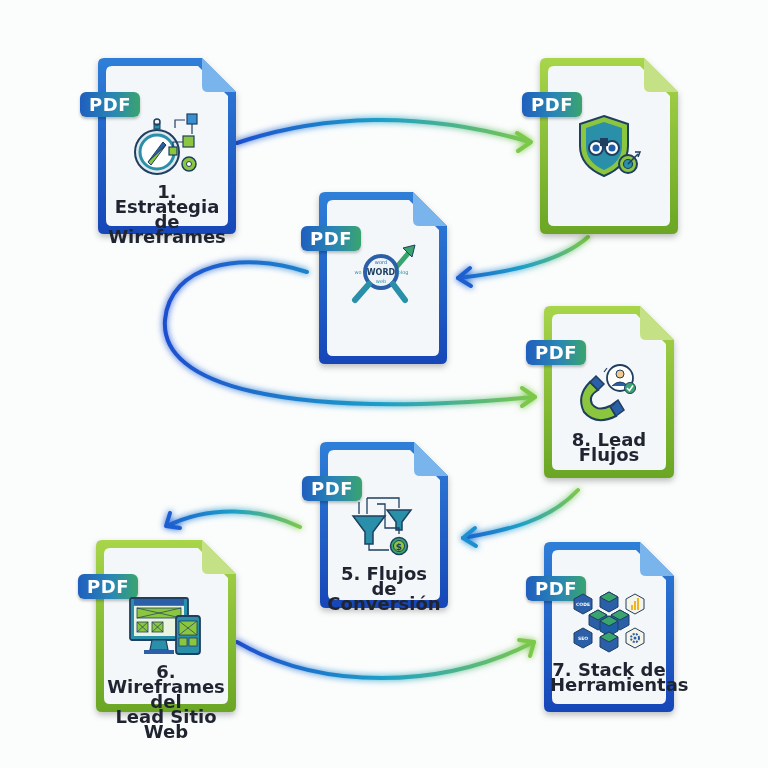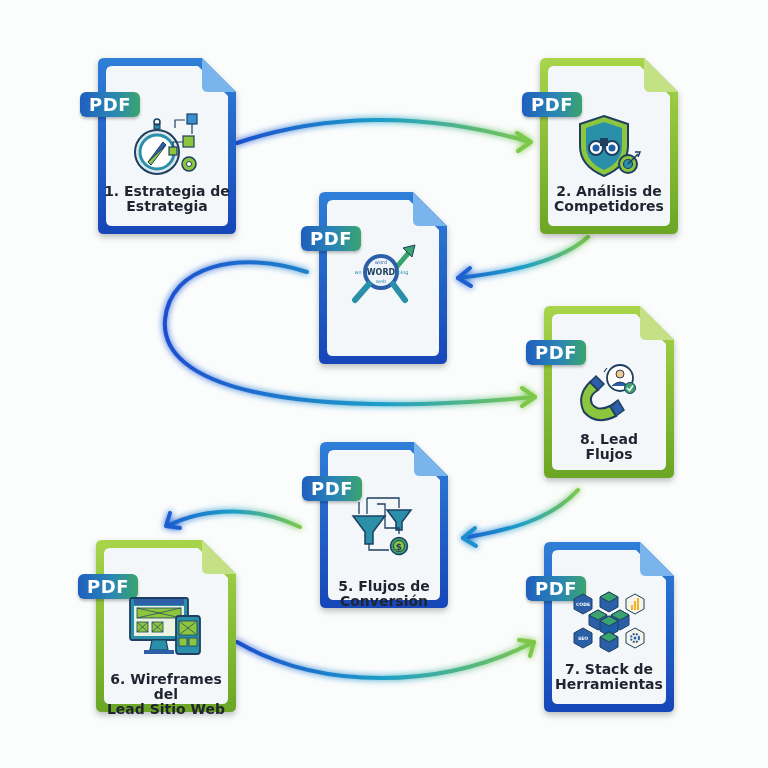--- a/index.html
+++ b/index.html
@@ -17,21 +17,21 @@
     color: #fff; font-weight: bold; font-size: 18px; letter-spacing: 0.5px;
     background: linear-gradient(90deg, #1f5fbf 0%, #2a86b4 55%, #3aa46e 100%);
     box-shadow: 0 2px 3px rgba(0,0,0,0.25);
     font-family: "DejaVu Sans", sans-serif;
     margin-top: 16px;
   }
   .icon { position: absolute; left: 50%; transform: translateX(-50%); }
   .label {
     position: absolute; left: 6px; right: 6px; text-align: center;
     font-family: "DejaVu Sans", sans-serif;
-    font-weight: bold; font-size: 14px; line-height: 15px; color: #1f2430;
+    font-weight: bold; font-size: 18px; line-height: 15px; color: #1f2430;
   }
 </style>
 </head>
 <body>
 
 <svg id="arrows" viewBox="0 0 768 768">
   <defs>
     <linearGradient id="gBG" x1="0" y1="0" x2="1" y2="0">
       <stop offset="0" stop-color="#1e4fd0"></stop>
         <stop offset="0.5" stop-color="#1fa0c8"></stop>
@@ -99,21 +99,21 @@
     <path d="M39 33 L24 53 L21 50Z" fill="#8cc63f" stroke="#1e3f60" stroke-width="1"></path>
     <rect x="60" y="2" width="10" height="10" fill="#3a8fd0" stroke="#1e3f60" stroke-width="1.2"></rect>
     <rect x="56" y="24" width="11" height="11" fill="#8cc63f" stroke="#1e3f60" stroke-width="1.2"></rect>
     <rect x="42" y="35" width="8" height="8" fill="#8cc63f" stroke="#1e3f60" stroke-width="1.2"></rect>
     <path d="M48 16 V8 H58 M65 12 V22 M56 30 H46 V35" fill="none" stroke="#1e3f60" stroke-width="1.2"></path>
     <circle cx="62" cy="52" r="7" fill="#8cc63f" stroke="#1e3f60" stroke-width="1.5"></circle>
     <circle cx="62" cy="52" r="2.5" fill="#fff" stroke="#1e3f60" stroke-width="1"></circle>
   </svg>
   <div class="label" style="top:126px">
     <div>1. Estrategia de</div>
-    <div>Estrategia</div>
+    <div>Wireframes</div>
   </div>
 </div>
 
 <div class="doc" style="left:540px;top:58px;width:138px;height:176px;">
   <svg class="shape" width="138" height="176">
     <defs>
         <linearGradient id="fg2" x1="0" y1="0" x2="0" y2="1">
           <stop offset="0" stop-color="#a8d54a"></stop>
           <stop offset="1" stop-color="#6aa624"></stop>
         </linearGradient>
@@ -128,24 +128,20 @@
     <path d="M30 8 L48 14 V32 Q48 48 30 56 Q12 48 12 32 V14Z" fill="#2a8fa8"></path>
     <circle cx="22" cy="34" r="7" fill="#ffffff" stroke="#1e3f60" stroke-width="2"></circle>
     <circle cx="38" cy="34" r="7" fill="#ffffff" stroke="#1e3f60" stroke-width="2"></circle>
     <circle cx="22" cy="34" r="3.5" fill="#1e5fa8"></circle>
     <circle cx="38" cy="34" r="3.5" fill="#1e5fa8"></circle>
     <rect x="26" y="24" width="8" height="8" fill="#1e3f60"></rect>
     <circle cx="54" cy="50" r="9" fill="#8cc63f" stroke="#1e3f60" stroke-width="2"></circle>
     <circle cx="54" cy="50" r="4.5" fill="#2a8fa8" stroke="#1e3f60" stroke-width="1.2"></circle>
     <path d="M54 50 L64 40 M61 38 L66 38 L64 43" stroke="#1e3f60" stroke-width="1.5" fill="none"></path>
   </svg>
-  <div class="label" style="top:126px">
-    <div>2. Análisis de</div>
-    <div>Competidores</div>
-  </div>
 </div>
 
 <div class="doc" style="left:319px;top:192px;width:128px;height:172px;">
   <svg class="shape" width="128" height="172">
     <defs>
         <linearGradient id="fb3" x1="0" y1="0" x2="0" y2="1">
           <stop offset="0" stop-color="#2f7fd8"></stop>
           <stop offset="1" stop-color="#1646b8"></stop>
         </linearGradient>
       </defs>
@@ -212,21 +208,21 @@
   <span class="badge">PDF</span>
   <svg class="icon" width="70" height="62" style="top:52px" viewBox="0 0 70 62">
     <path d="M4 22 H36 L24 38 V50 H16 V38Z" fill="#2a8fa8" stroke="#1e3f60" stroke-width="1.5"></path>
     <path d="M38 16 H62 L53 28 V36 H47 V28Z" fill="#2a8fa8" stroke="#1e3f60" stroke-width="1.5"></path>
     <path d="M10 8 V20 M18 4 V20 M18 4 H50 V14 M28 10 H36 V20 M36 12 V34 H50 V40" fill="none" stroke="#1e3f60" stroke-width="1.3"></path>
     <path d="M20 50 V56 H40" fill="none" stroke="#1e3f60" stroke-width="1.3"></path>
     <circle cx="50" cy="52" r="8.5" fill="#3aa46e" stroke="#1e3f60" stroke-width="1.5"></circle>
     <circle cx="50" cy="52" r="5.5" fill="#8cc63f" stroke="#1e3f60" stroke-width="1"></circle>
     <text x="50" y="55.5" font-size="9" font-weight="bold" text-anchor="middle" fill="#1e3f60" font-family="DejaVu Sans, sans-serif">$</text>
   </svg>
-  <div class="label" style="top:137px">
+  <div class="label" style="top:124px">
     <div>5. Flujos de</div>
     <div>Conversión</div>
   </div>
 </div>
 
 <div class="doc" style="left:96px;top:540px;width:140px;height:172px;">
   <svg class="shape" width="140" height="172">
     <defs>
         <linearGradient id="fg6" x1="0" y1="0" x2="0" y2="1">
           <stop offset="0" stop-color="#a8d54a"></stop>
@@ -248,21 +244,21 @@
     <rect x="26" y="28" width="11" height="10" fill="#8cc63f" stroke="#1e3f60" stroke-width="0.8"></rect>
     <path d="M11 28 L22 38 M22 28 L11 38 M26 28 L37 38 M37 28 L26 38" stroke="#1e3f60" stroke-width="0.7"></path>
     <path d="M26 46 L24 56 H42 L40 46Z" fill="#2a8fa8" stroke="#1e3f60" stroke-width="1.2"></path>
     <rect x="18" y="56" width="30" height="4" fill="#2b5fa8"></rect>
     <rect x="50" y="22" width="24" height="38" rx="3" fill="#2a8fa8" stroke="#1e3f60" stroke-width="1.8"></rect>
     <rect x="53" y="27" width="18" height="14" fill="#8cc63f" stroke="#1e3f60" stroke-width="0.8"></rect>
     <path d="M53 27 L71 41 M71 27 L53 41" stroke="#1e3f60" stroke-width="0.7"></path>
     <rect x="53" y="44" width="8" height="8" fill="#8cc63f" stroke="#1e3f60" stroke-width="0.8"></rect>
     <rect x="63" y="44" width="8" height="8" fill="#8cc63f" stroke="#1e3f60" stroke-width="0.8"></rect>
   </svg>
-  <div class="label" style="top:132px">
+  <div class="label" style="top:124px">
     <div>6. Wireframes del</div>
     <div>Lead Sitio Web</div>
   </div>
 </div>
 
 <div class="doc" style="left:544px;top:542px;width:130px;height:170px;">
   <svg class="shape" width="130" height="170">
     <defs>
         <linearGradient id="fb7" x1="0" y1="0" x2="0" y2="1">
           <stop offset="0" stop-color="#2f7fd8"></stop>

